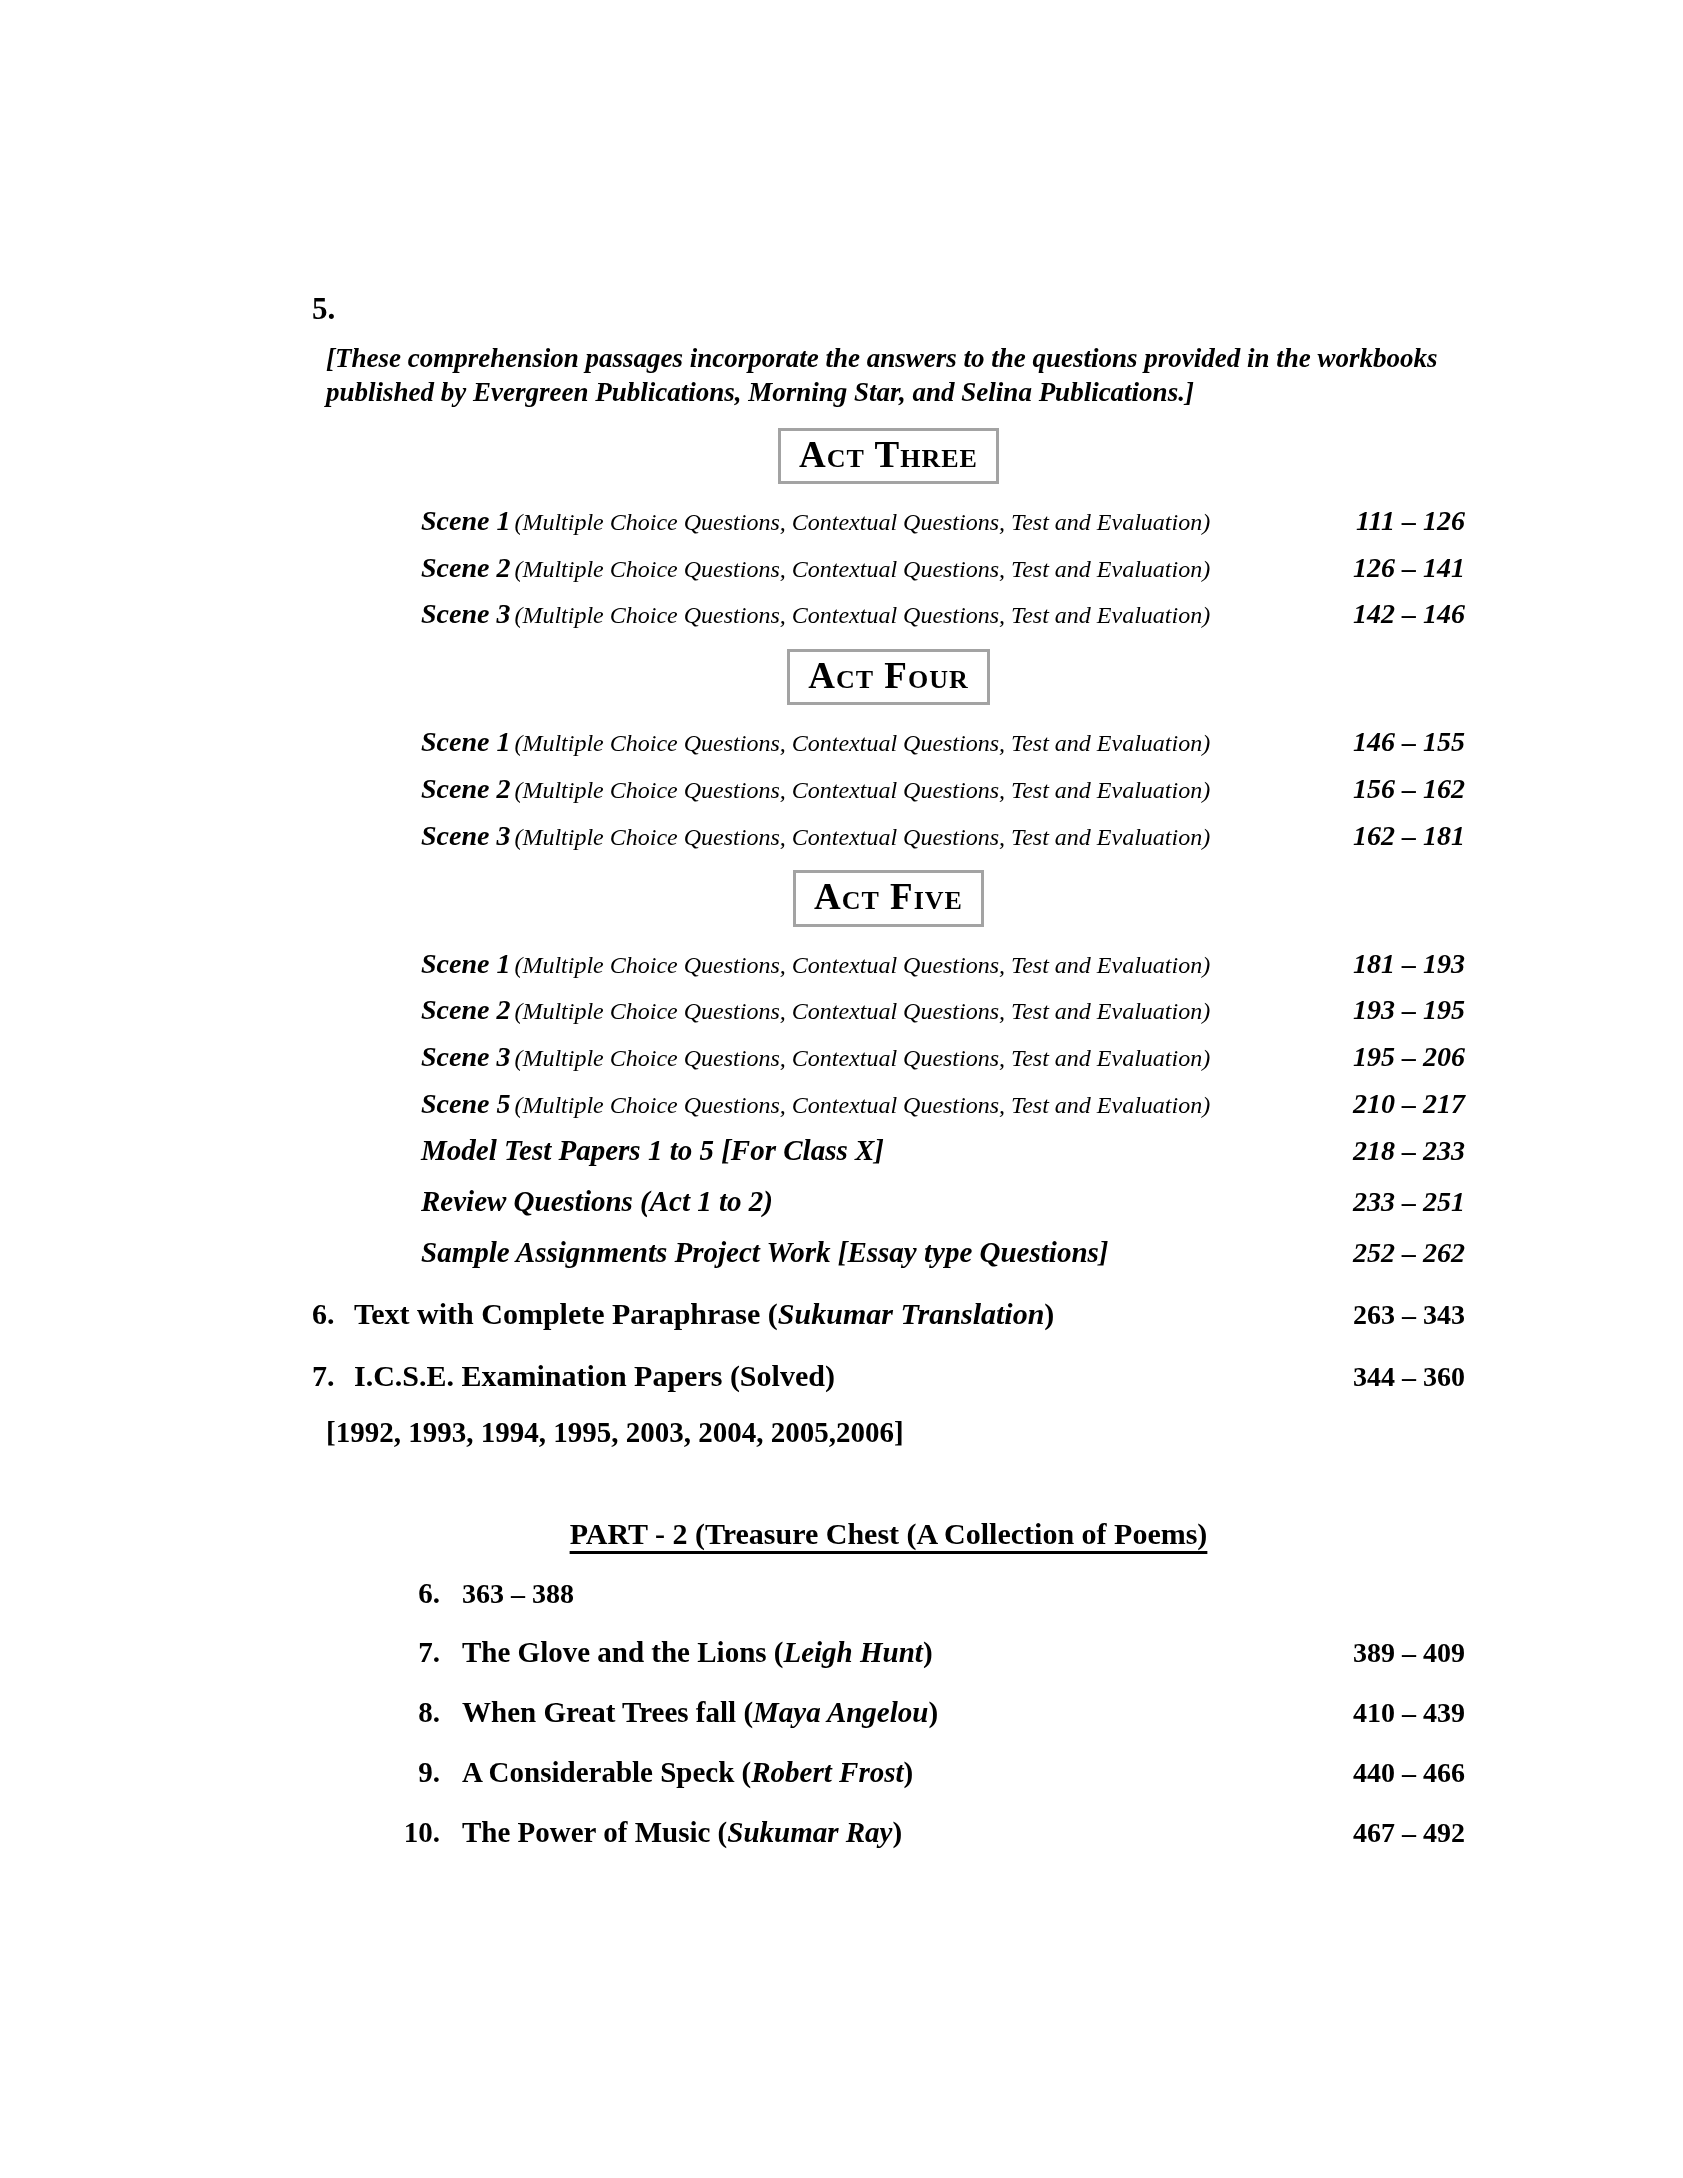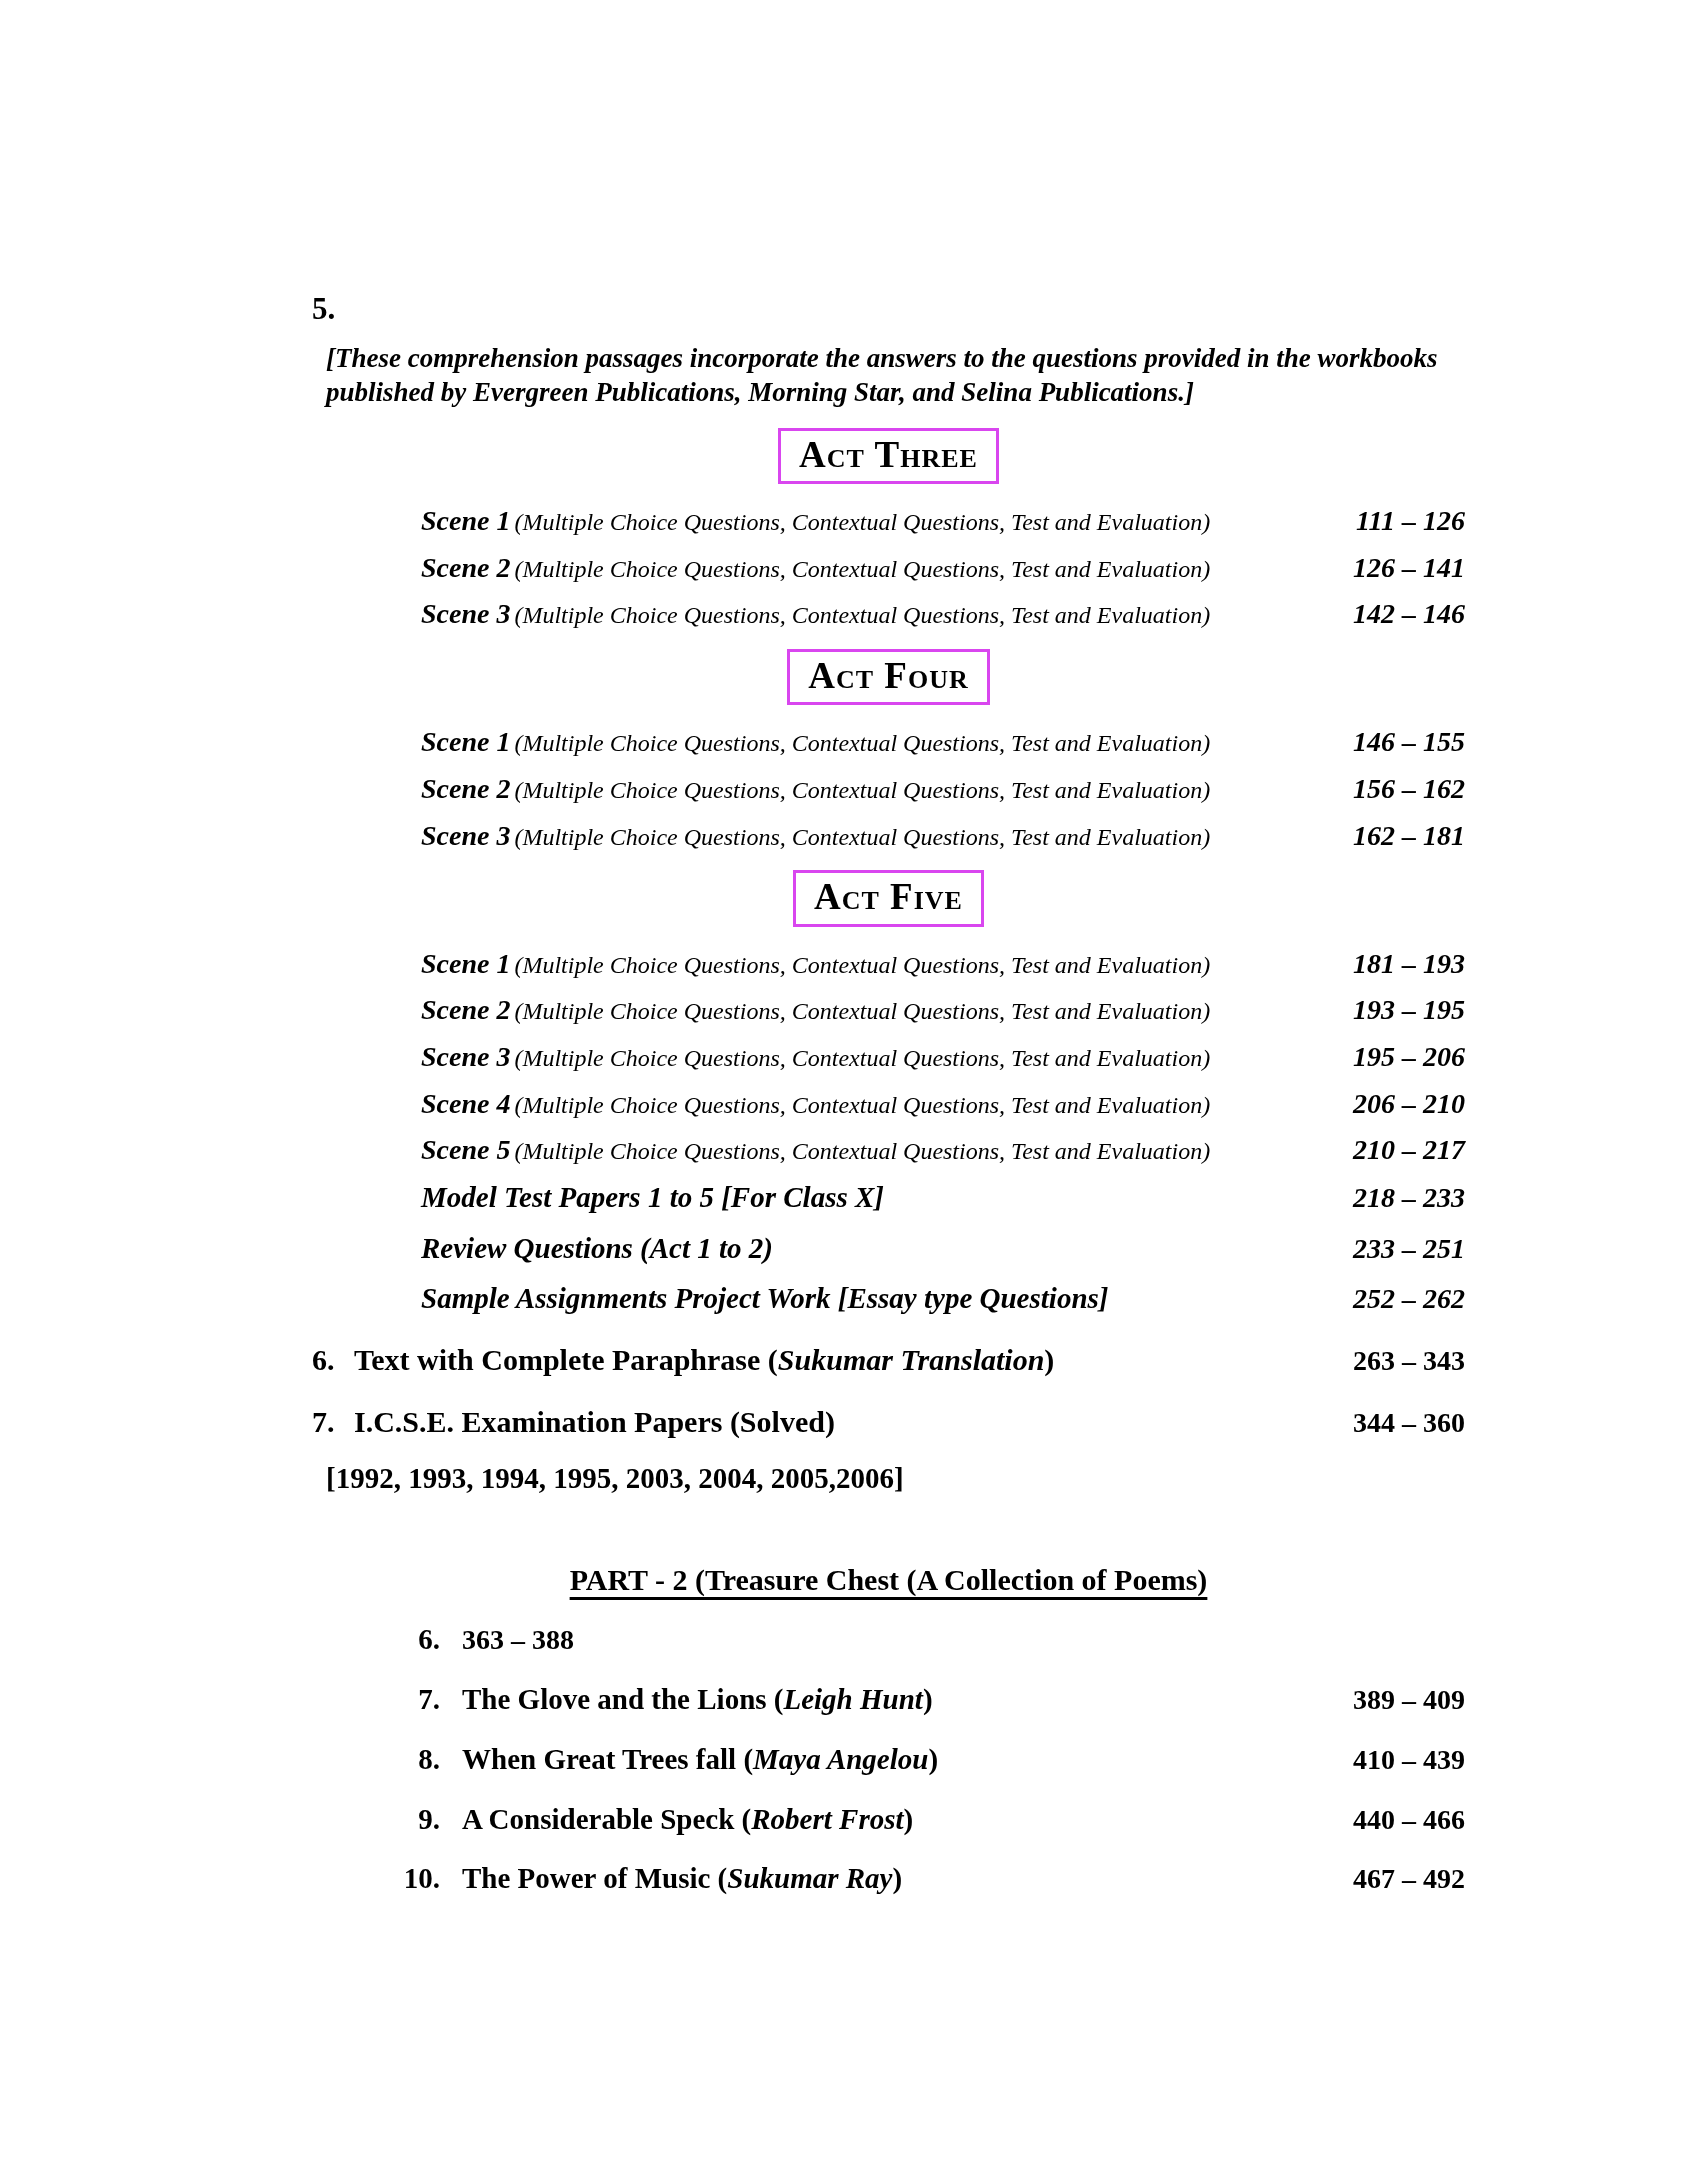--- a/index.html
+++ b/index.html
@@ -15,21 +15,21 @@
   .h5 { display:flex; gap:16px; font-size:31px; font-weight:bold; line-height:1.1; }
   .note {
     margin:16px 0 0 14px;
     width:1143px;
     font-size:27px; font-weight:bold; font-style:italic;
     line-height:1.25;
   }
   .act-box-wrap { text-align:center; margin:18px 0 20px 0; }
   .act-box {
     display:inline-block;
-    border:3px solid #d946ef;
+    border:3px solid #a3a3a3;
     padding:3px 18px 5px 18px;
     font-size:37px; font-weight:bold;
     font-variant:small-caps;
     letter-spacing:1px;
     line-height:1.15;
   }
   .scene-row {
     display:flex; align-items:baseline;
     margin:0 0 13px 109px;
     line-height:1.2;
@@ -122,24 +122,20 @@
   </div>
   <div class="scene-row">
     <div class="scene-main"><span class="scene-label">Scene 2</span> <span class="scene-desc">(Multiple Choice Questions, Contextual Questions, Test and Evaluation)</span></div>
     <div class="pages">193 – 195</div>
   </div>
   <div class="scene-row">
     <div class="scene-main"><span class="scene-label">Scene 3</span> <span class="scene-desc">(Multiple Choice Questions, Contextual Questions, Test and Evaluation)</span></div>
     <div class="pages">195 – 206</div>
   </div>
   <div class="scene-row">
-    <div class="scene-main"><span class="scene-label">Scene 4</span> <span class="scene-desc">(Multiple Choice Questions, Contextual Questions, Test and Evaluation)</span></div>
-    <div class="pages">206 – 210</div>
-  </div>
-  <div class="scene-row">
     <div class="scene-main"><span class="scene-label">Scene 5</span> <span class="scene-desc">(Multiple Choice Questions, Contextual Questions, Test and Evaluation)</span></div>
     <div class="pages">210 – 217</div>
   </div>
 
   <div class="scene-row bold-row">
     <div class="scene-main row-label">Model Test Papers 1 to 5 [For Class X]</div>
     <div class="pages">218 – 233</div>
   </div>
   <div class="scene-row bold-row">
     <div class="scene-main row-label">Review Questions (Act 1 to 2)</div>

